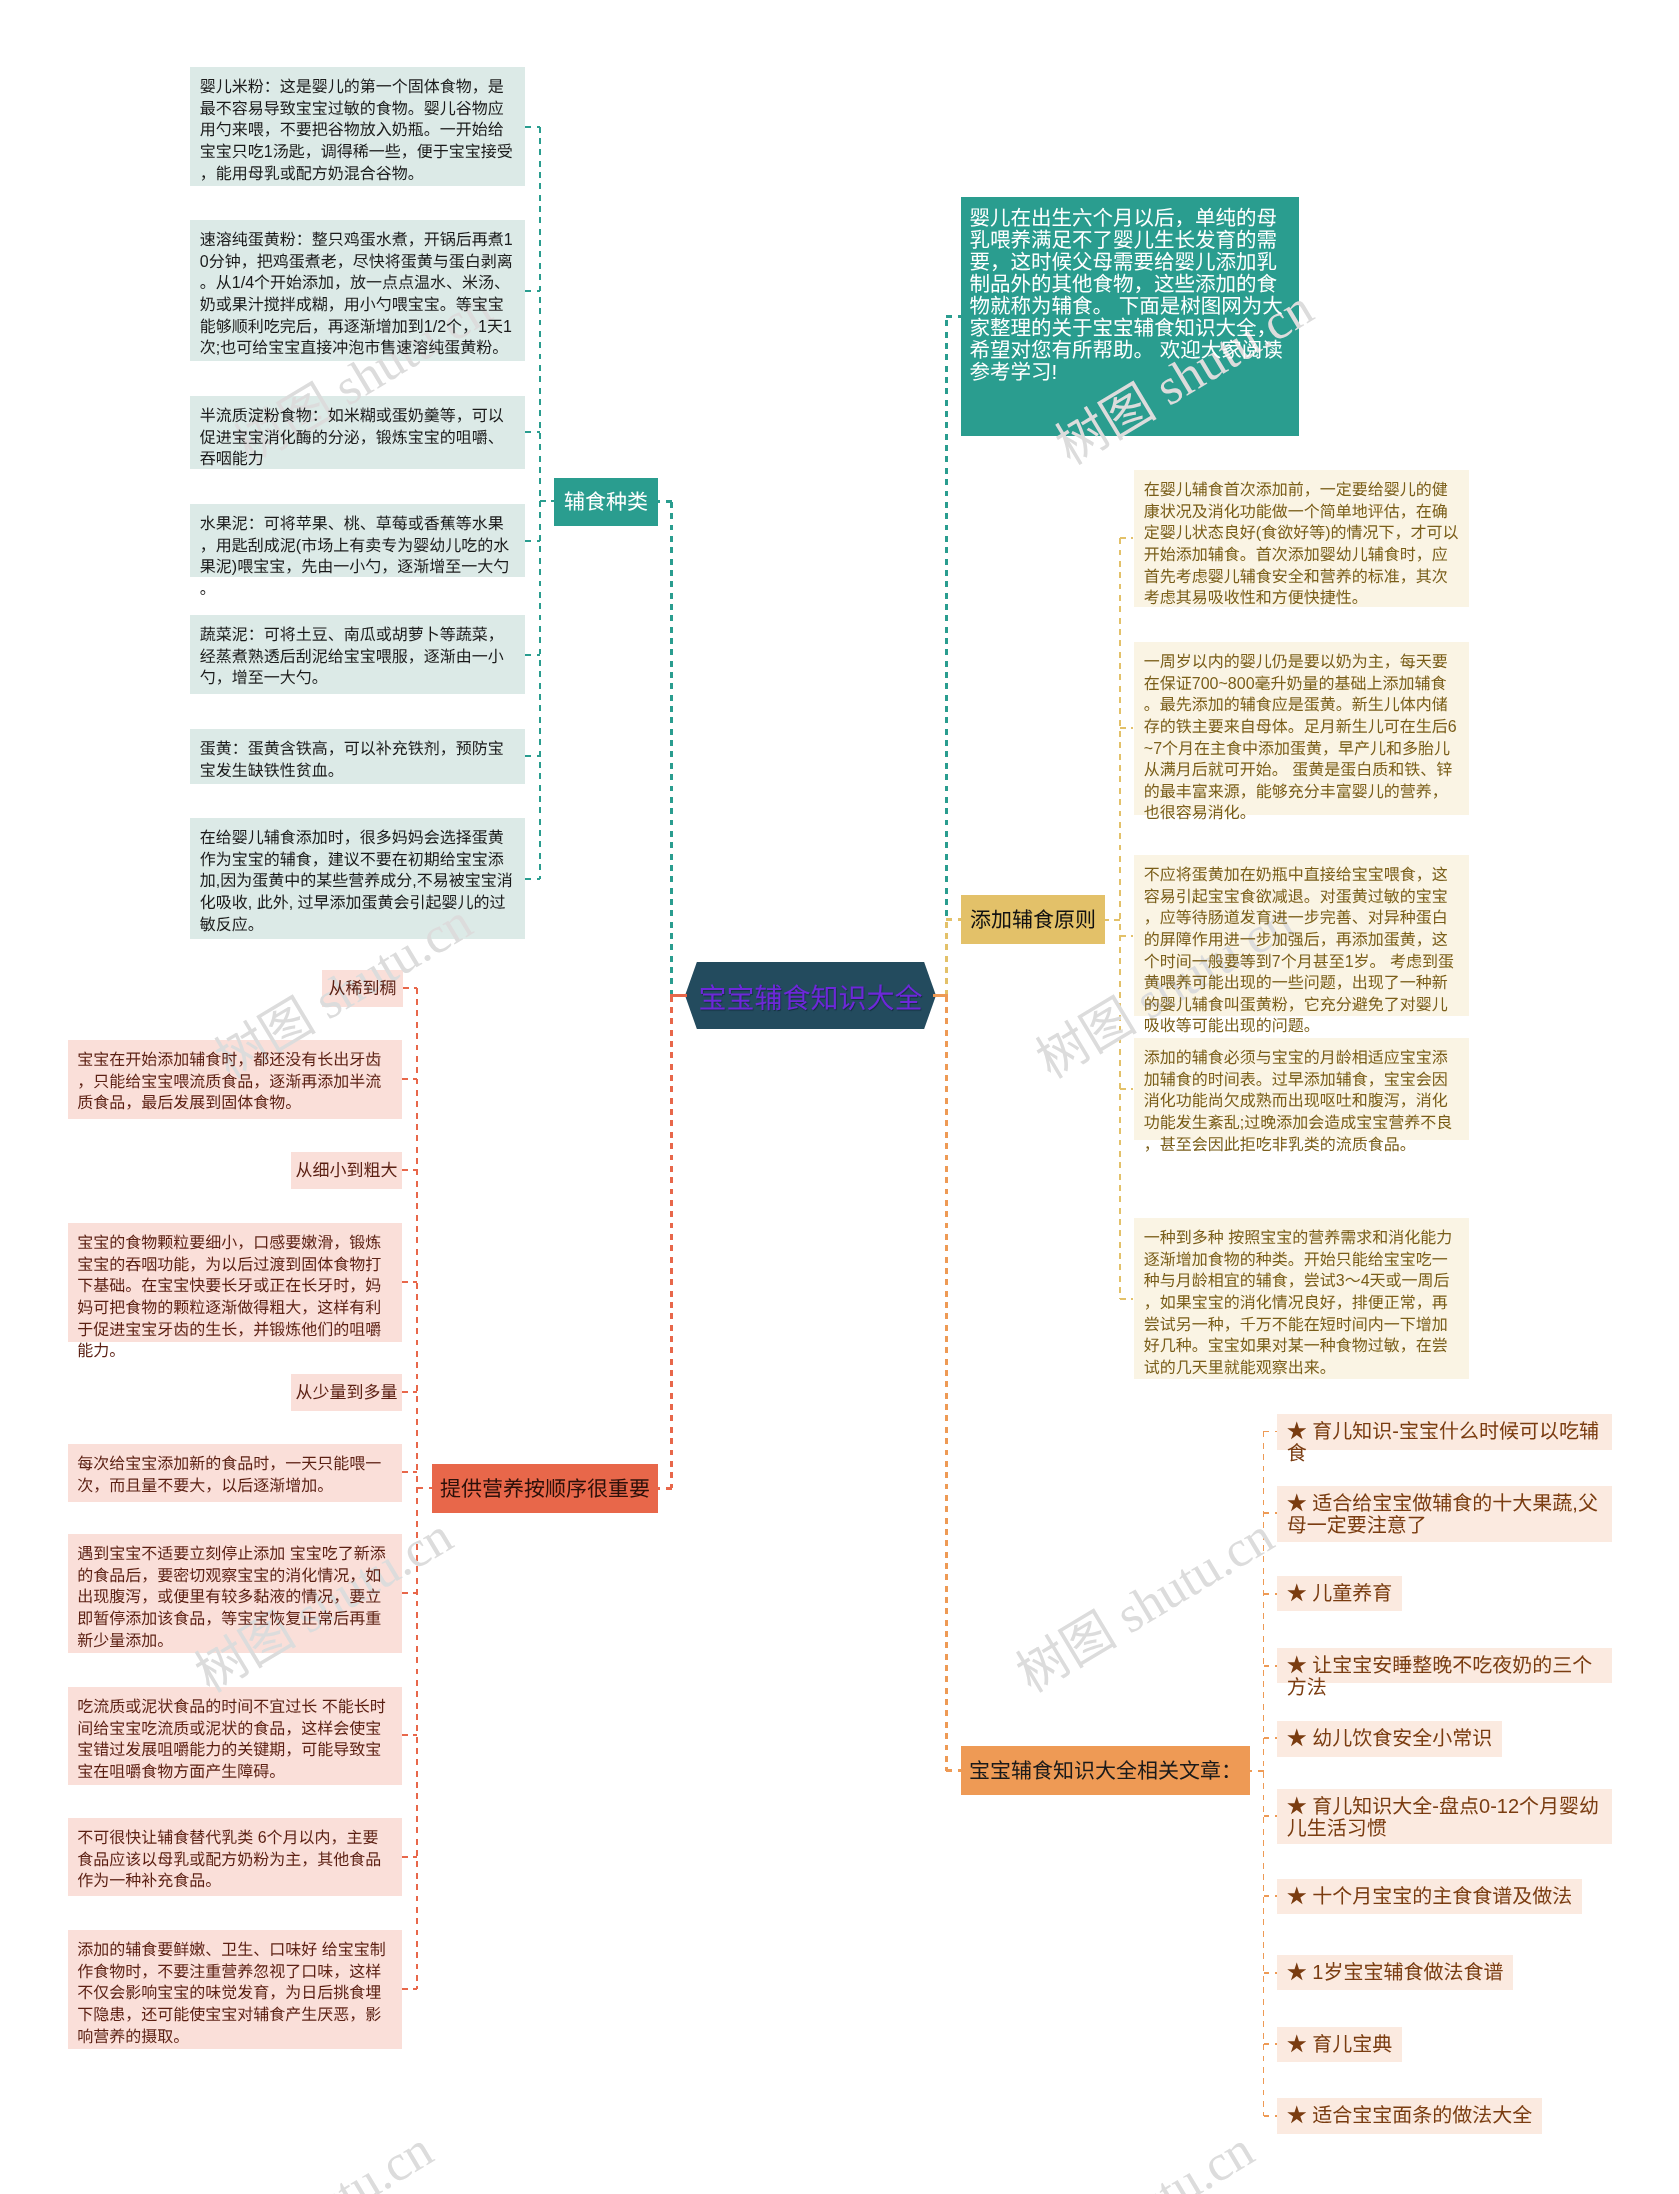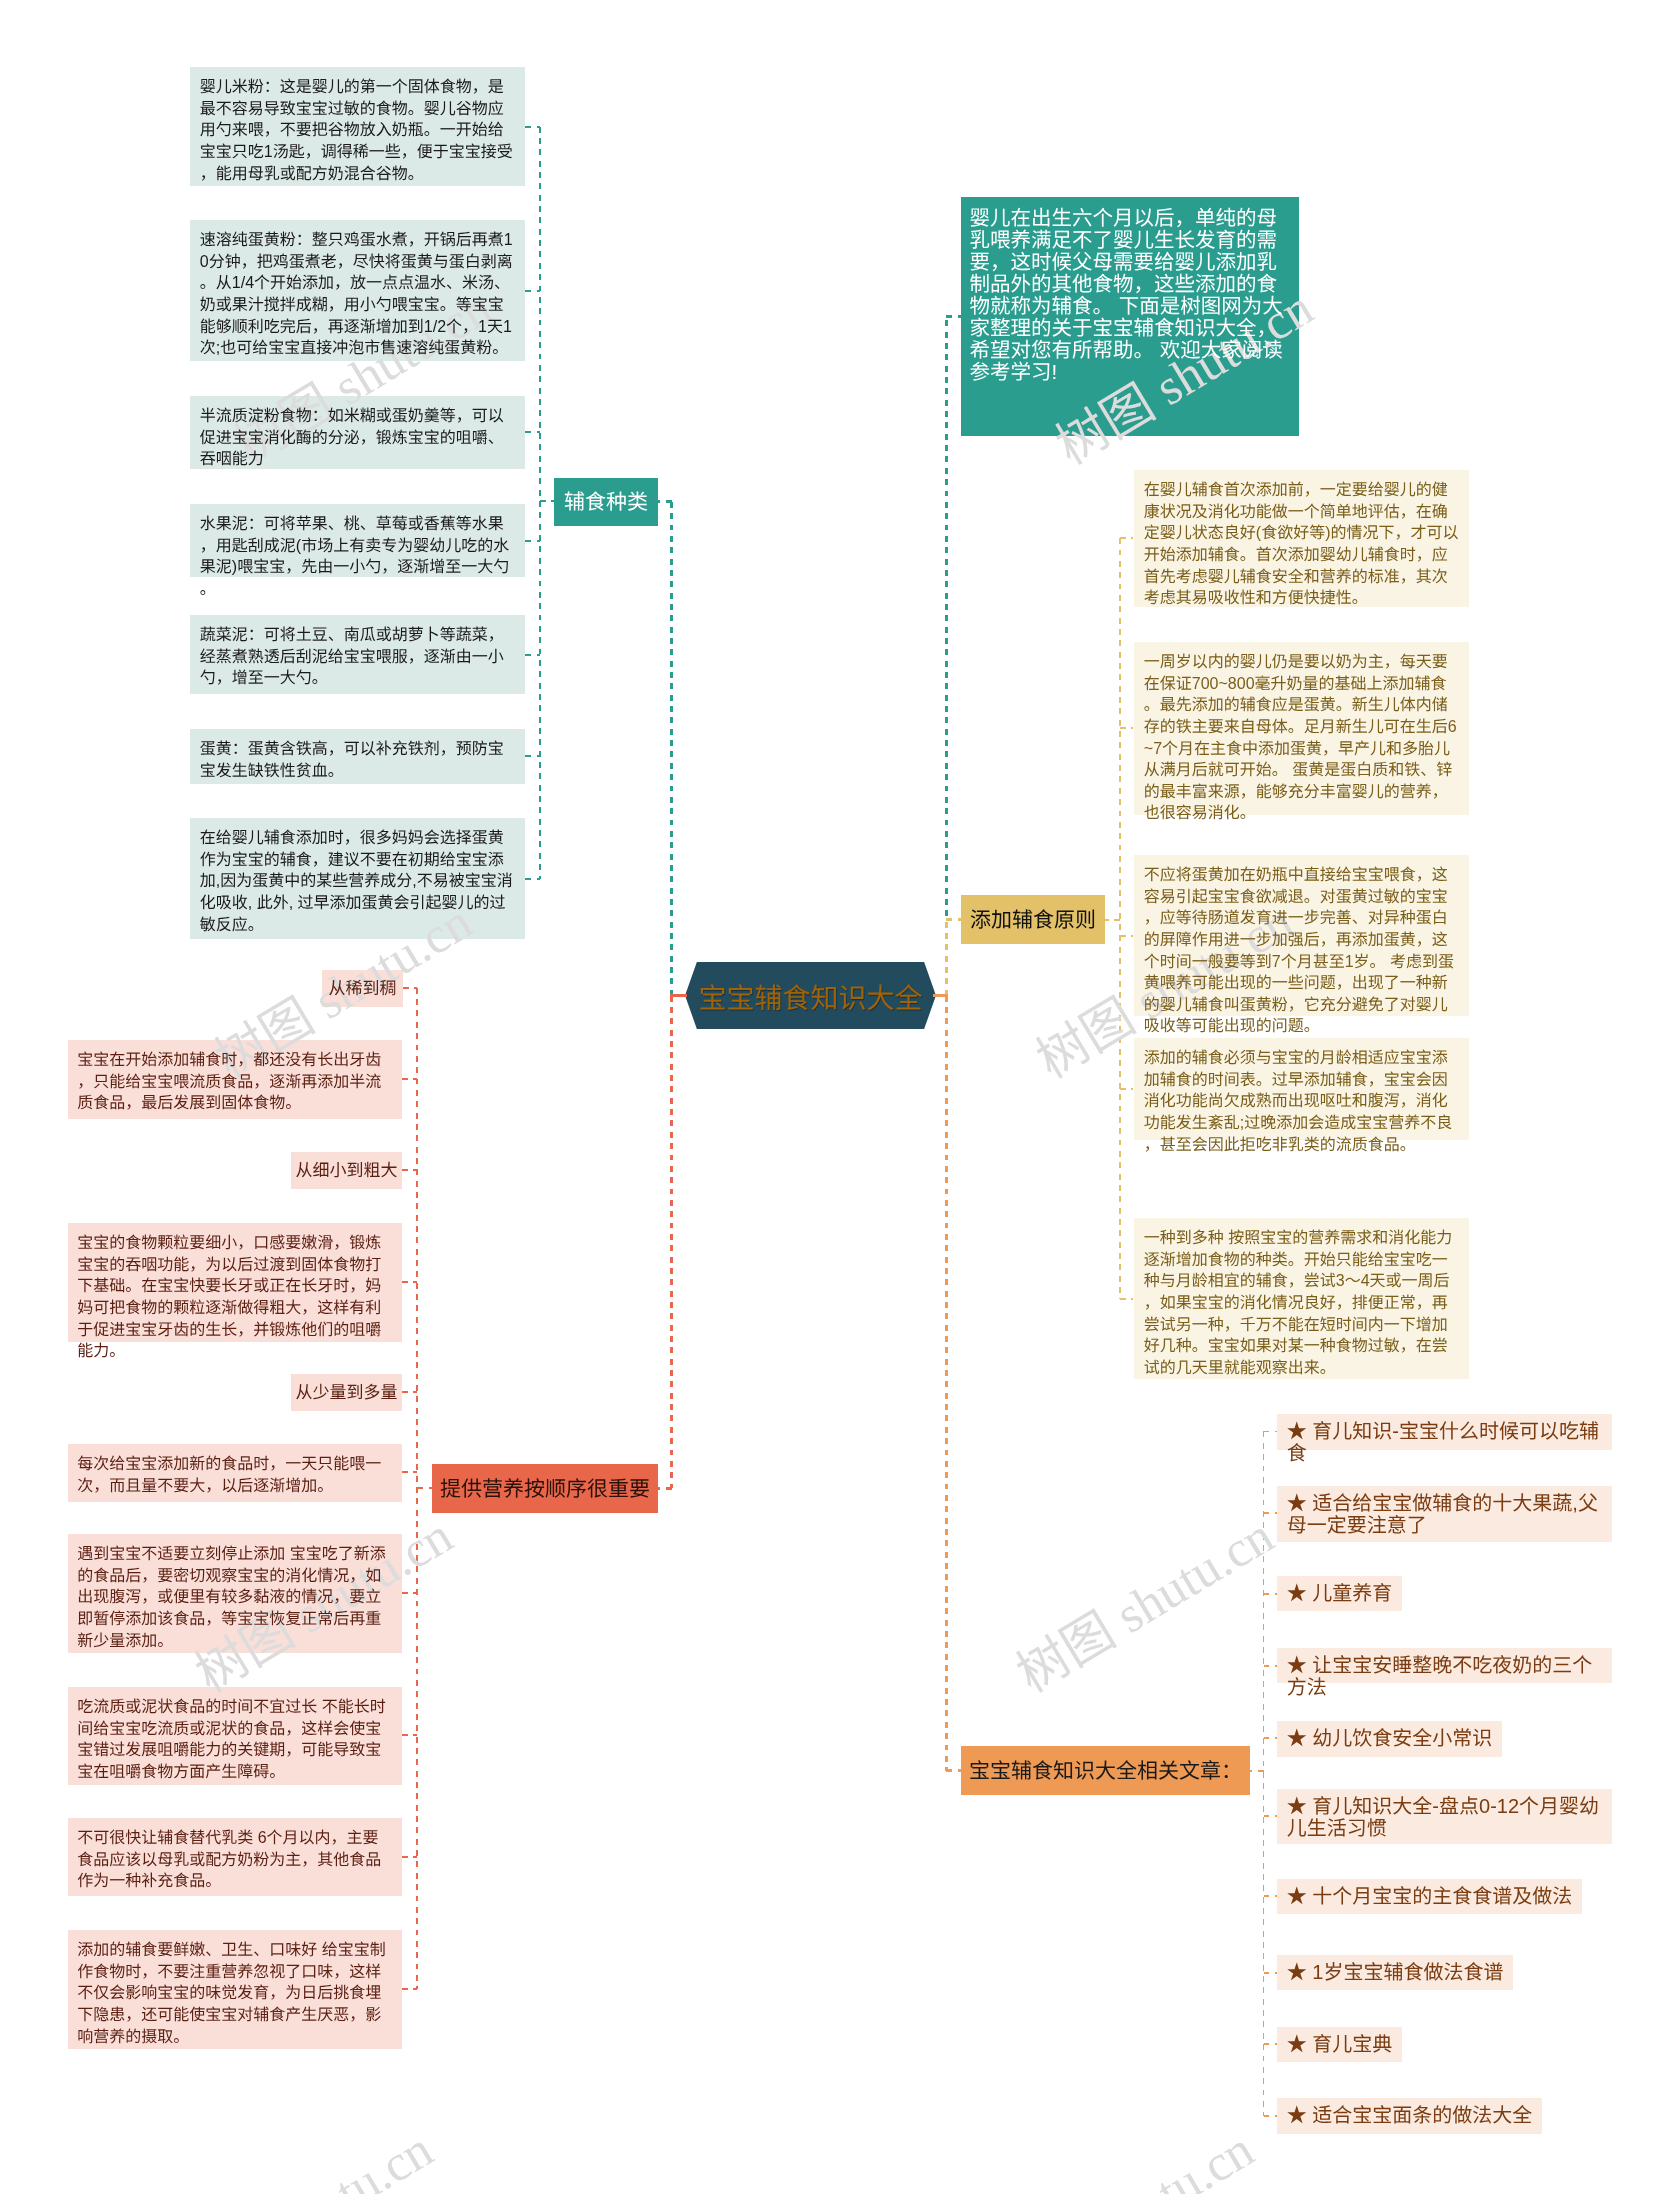--- a/index.html
+++ b/index.html
@@ -10,21 +10,21 @@
 #links{position:absolute;left:0;top:0;width:1679px;height:2194px;z-index:3;}
 .bx{position:absolute;box-sizing:border-box;}
 .plate{z-index:2;}
 .fg{z-index:5;color:inherit;}
 .body-txt{font-size:16px;line-height:21.6px;word-break:break-all;line-break:anywhere;padding-top:9.2px;padding-bottom:2px;}
 .intro-txt{font-size:20.5px;line-height:22px;padding:9.8px 8.5px 2.6px 8.5px;word-break:break-all;}
 .ttl{display:flex;align-items:center;justify-content:center;font-size:21px;line-height:22px;white-space:nowrap;}
 .art{font-size:20px;line-height:21.6px;padding:7.2px 9.2px 2px 9.8px;width:auto;max-width:335px;word-break:break-all;}
 #hex{position:absolute;z-index:2;}
 #hexlabel{position:absolute;z-index:5;display:flex;
-        align-items:center;justify-content:center;color:#a16207;font-size:28px;font-weight:500;
+        align-items:center;justify-content:center;color:#6d28d9;font-size:28px;font-weight:500;
         letter-spacing:0px;text-shadow:0.7px 0.7px 0.7px rgba(10,30,40,.55);}
 </style>
 </head>
 <body>
 
 <div id="stage">
   <svg id="wm" viewBox="0 0 2560 3345" width="1679" height="2194">
       <g>
         <text x="-842" y="-226" fill="#dcdcdc" font-size="78" font-family="&quot;Liberation Serif&quot;, serif" transform="rotate(-31 -842 -226)">树图 shutu.cn</text>
         <text x="410" y="-226" fill="#dcdcdc" font-size="78" font-family="&quot;Liberation Serif&quot;, serif" transform="rotate(-31 410 -226)">树图 shutu.cn</text>

